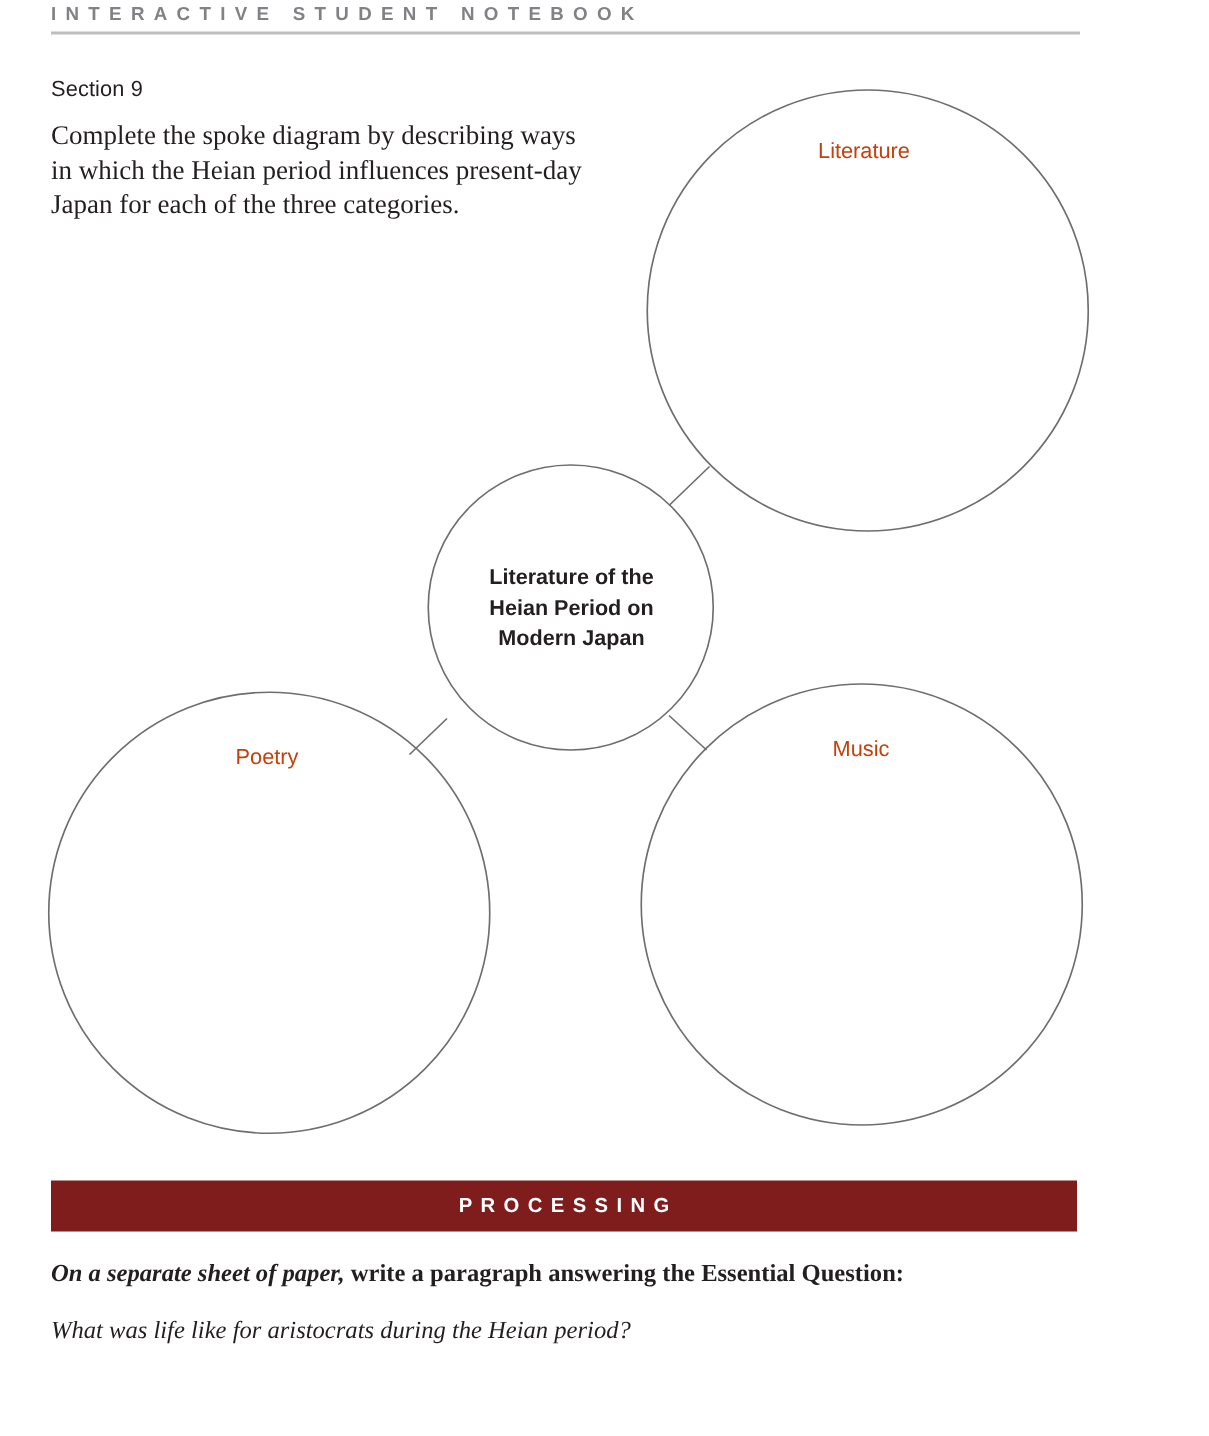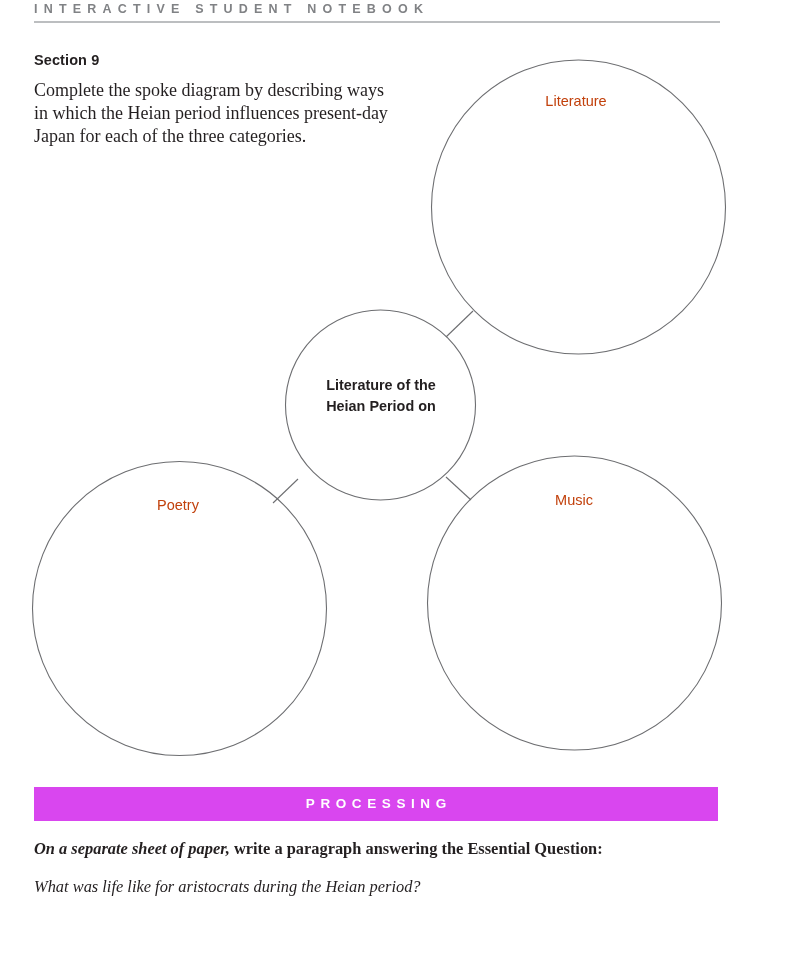--- a/index.html
+++ b/index.html
@@ -40,21 +40,21 @@
     background: #bcbec0;
   }
 
   
   #section-title {
     position: absolute;
     left: 34px;
     top: 52px;
     font-family: "Liberation Sans", sans-serif;
     font-size: 14.5px;
-    font-weight: bold;
+    font-weight: normal;
     color: #231f20;
     letter-spacing: 0.1px;
     white-space: nowrap;
   }
   #section-instructions {
     position: absolute;
     left: 34px;
     top: 79px;
     width: 360px;
     font-family: "Liberation Serif", serif;
@@ -111,21 +111,21 @@
   }
   #label-center span { display: block; }
 
   
   #processing-band {
     position: absolute;
     left: 34px;
     top: 787px;
     width: 684px;
     height: 34px;
-    background: #d946ef;
+    background: #7f1d1d;
     color: #ffffff;
     font-family: "Liberation Sans", sans-serif;
     font-size: 13.5px;
     font-weight: bold;
     letter-spacing: 5.6px;
     text-align: center;
     line-height: 34px;
     text-indent: 5.6px;
   }
 
@@ -170,20 +170,21 @@
     <circle cx="380.5" cy="405" r="95" fill="none" stroke="#6d6e71" stroke-width="1.1"></circle>
   </svg>
 
   <div class="circle-label" id="label-literature">Literature</div>
   <div class="circle-label" id="label-music">Music</div>
   <div class="circle-label" id="label-poetry">Poetry</div>
 
   <div id="label-center">
     <span>Literature of the</span>
     <span>Heian Period on</span>
+    <span>Modern Japan</span>
   </div>
 </div>
 
 <div id="processing-band">PROCESSING</div>
 
 <div class="prompt-line" id="prompt-directive">
   <span class="it">On a separate sheet of paper,</span><span> write a paragraph answering the Essential Question:</span>
 </div>
 
 <div class="prompt-line it" id="prompt-question">What was life like for aristocrats during the Heian period?</div>

